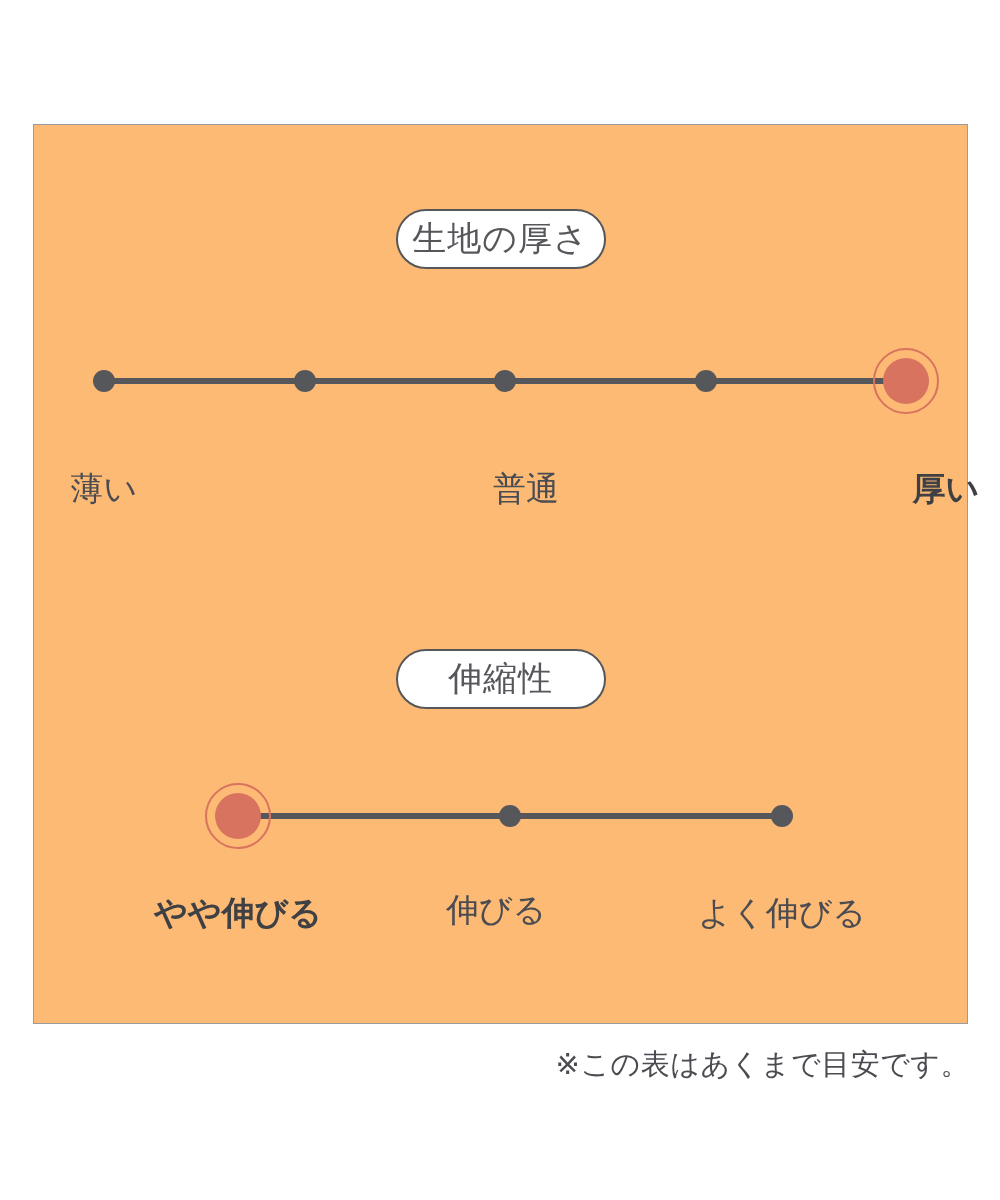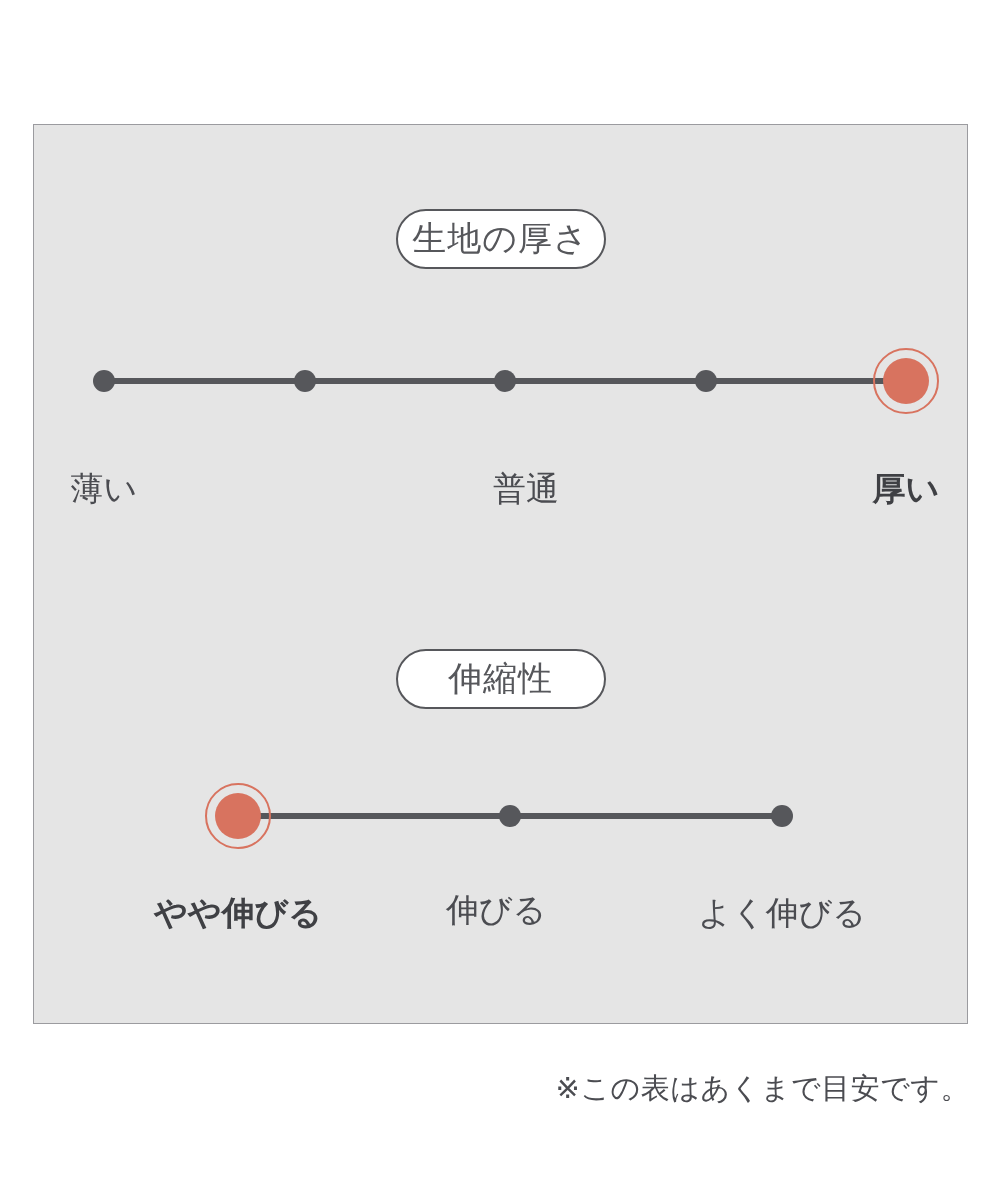--- a/index.html
+++ b/index.html
@@ -9,21 +9,21 @@
     font-family: "Liberation Sans", "DejaVu Sans", sans-serif;
     color: #4b4c51;
     position: relative;
     overflow: hidden;
   }
   .frame {
     position: absolute;
     left: 33px; top: 124px;
     width: 933px; height: 898px;
     border: 1px solid #9b9b9f;
-    background: #e5e5e5;
+    background: #fdba74;
   }
   .pill {
     position: absolute;
     left: 50%;
     transform: translateX(-50%);
     width: 206px; height: 56px;
     border: 2px solid #56575b;
     border-radius: 30px;
     display: flex; align-items: center; justify-content: center;
     font-size: 34px;
@@ -71,41 +71,40 @@
     margin-top: 21px;
   }
   .lbl.selected { font-weight: 700; color: #3f4044; }
   .note {
     position: absolute;
     right: 30px; top: 1045px;
     font-size: 29px;
     letter-spacing: 0.5px;
     color: #4b4c51;
     white-space: nowrap;
-    margin-top: 24px;
   }
 </style>
 </head>
 <body>
 
 <div class="frame" style="border-color: rgb(155, 155, 159);">
   <div class="pill p0">
     <span>生地の厚さ</span>
   </div>
   <div class="scale-area">
       <div class="line" style="left: 70px; top: 256px; width: 802px; background: rgb(86, 87, 91);"></div>
       <div class="dot" style="left: 70px; top: 256px; background: rgb(86, 87, 91);"></div>
       <div class="lbl" style="left: 70px; top: 324px;">薄い</div>
       <div class="dot" style="left: 270.5px; top: 256px; background: rgb(86, 87, 91);"></div>
       <div class="dot" style="left: 471px; top: 256px; background: rgb(86, 87, 91);"></div>
       <div class="lbl" style="left: 492px; top: 324px;">普通</div>
       <div class="dot" style="left: 671.5px; top: 256px; background: rgb(86, 87, 91);"></div>
       <div class="ring" style="left: 872px; top: 256px; border-color: rgb(216, 115, 95);"></div>
       <div class="dot selected" style="left: 872px; top: 256px; background: rgb(216, 115, 95);"></div>
-      <div class="lbl selected" style="left: 872px; top: 324px;">厚い</div>
+      <div class="lbl selected" style="left: 912px; top: 324px;">厚い</div>
     </div>
 
   <div class="pill p1">
     <span>伸縮性</span>
   </div>
   <div class="scale-area">
       <div class="line" style="left: 204px; top: 691px; width: 544px; background: rgb(86, 87, 91);"></div>
       <div class="ring" style="left: 204px; top: 691px; border-color: rgb(216, 115, 95);"></div>
       <div class="dot selected" style="left: 204px; top: 691px; background: rgb(216, 115, 95);"></div>
       <div class="lbl selected" style="left: 204px; top: 748px; text-align: right;">やや伸びる</div>

